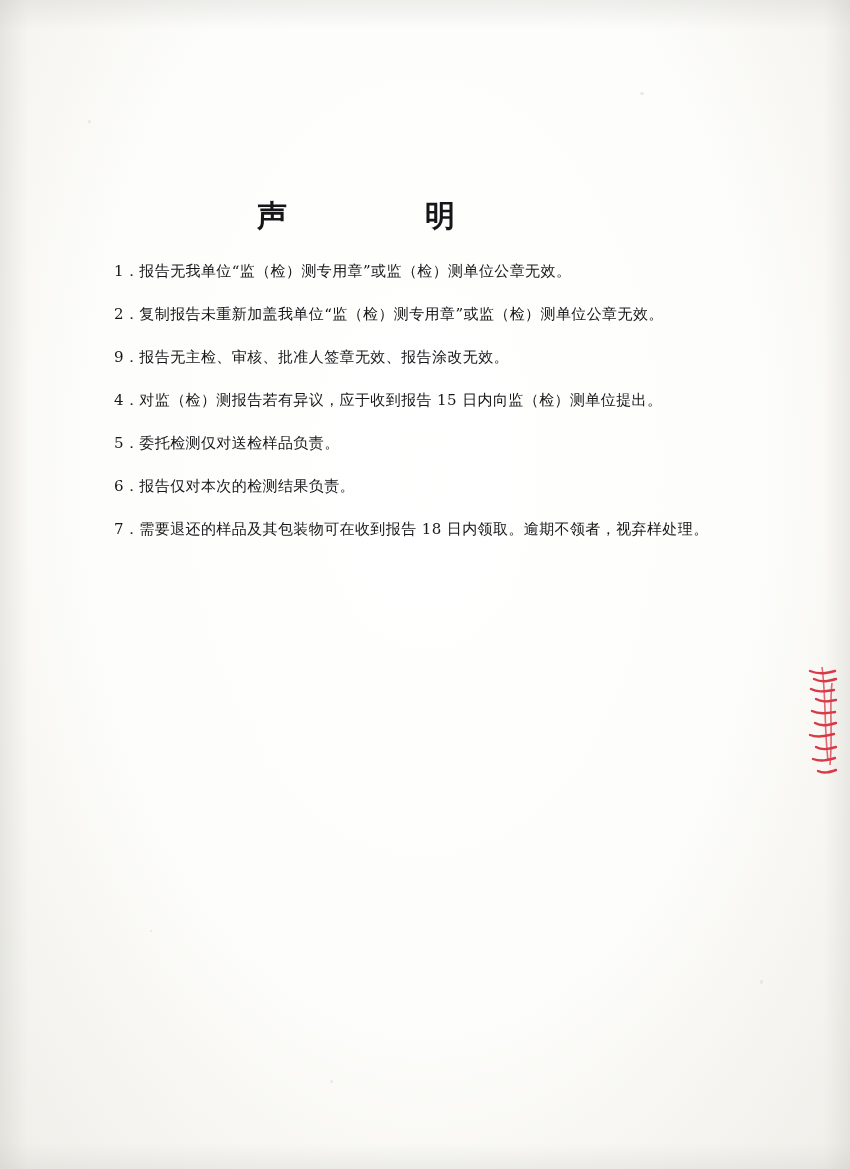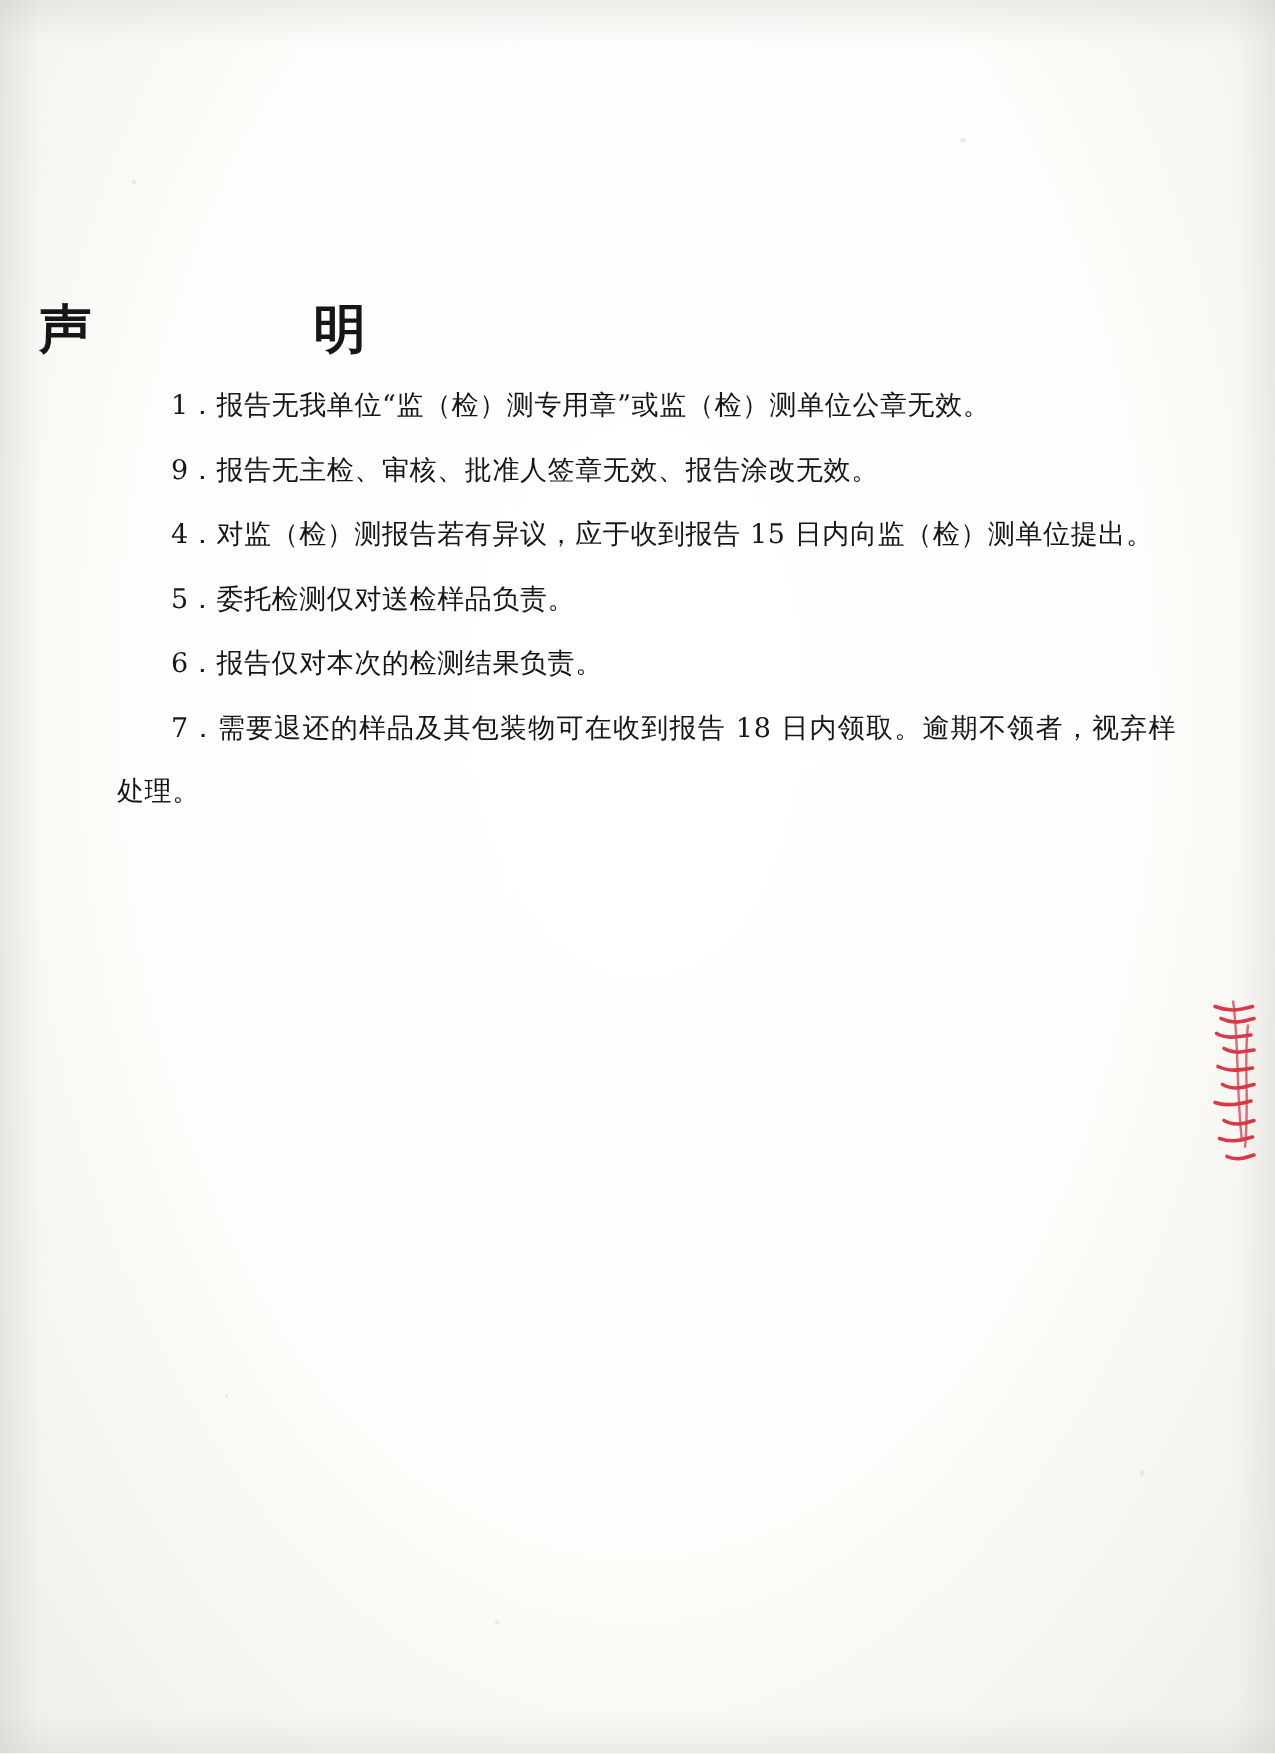--- a/index.html
+++ b/index.html
@@ -41,37 +41,38 @@
     width: 850px;
     height: 1169px;
     z-index: 3;
   }
 
   .doc-title {
     position: absolute;
     top: 196px;
     left: 0;
     width: 712px;
-    font-size: 35px;
+    text-align: center;
+    font-size: 30px;
     font-weight: bold;
     letter-spacing: 26px;
     text-indent: 26px;
     color: #16161a;
     font-family: "DejaVu Serif", "Liberation Serif", serif;
   }
 
   .clauses {
     position: absolute;
     top: 250px;
     left: 78px;
     width: 706px;
   }
 
   .clause {
-    font-size: 18px;
+    font-size: 15px;
     line-height: 42px;
     color: #17171b;
     text-indent: 36px;
     margin: 0 0 1px 0;
     text-align: justify;
     letter-spacing: 0.4px;
   }
 
   .footer-block {
     position: absolute;
@@ -118,20 +119,21 @@
 <div class="speckle" style="left:330px; top:1080px;width:3px;  height:3px;"></div>
 <div class="speckle" style="left:760px; top:980px; width:3px;  height:4px;"></div>
 <div class="speckle" style="left:150px; top:930px; width:2px;  height:2px;"></div>
 
 <div class="content">
 
   <div class="doc-title">声　　明</div>
 
   <div class="clauses">
     <p class="clause">1．报告无我单位“监（检）测专用章”或监（检）测单位公章无效。</p>
+    <p class="clause">2．复制报告未重新加盖我单位“监（检）测专用章”或监（检）测单位公章无效。</p>
     <p class="clause">9．报告无主检、审核、批准人签章无效、报告涂改无效。</p>
     <p class="clause">4．对监（检）测报告若有异议，应于收到报告 15 日内向监（检）测单位提出。</p>
     <p class="clause">5．委托检测仅对送检样品负责。</p>
     <p class="clause">6．报告仅对本次的检测结果负责。</p>
     <p class="clause">7．需要退还的样品及其包装物可在收到报告 18 日内领取。逾期不领者，视弃样处理。</p>
   </div>
 
 
 </div>
 

